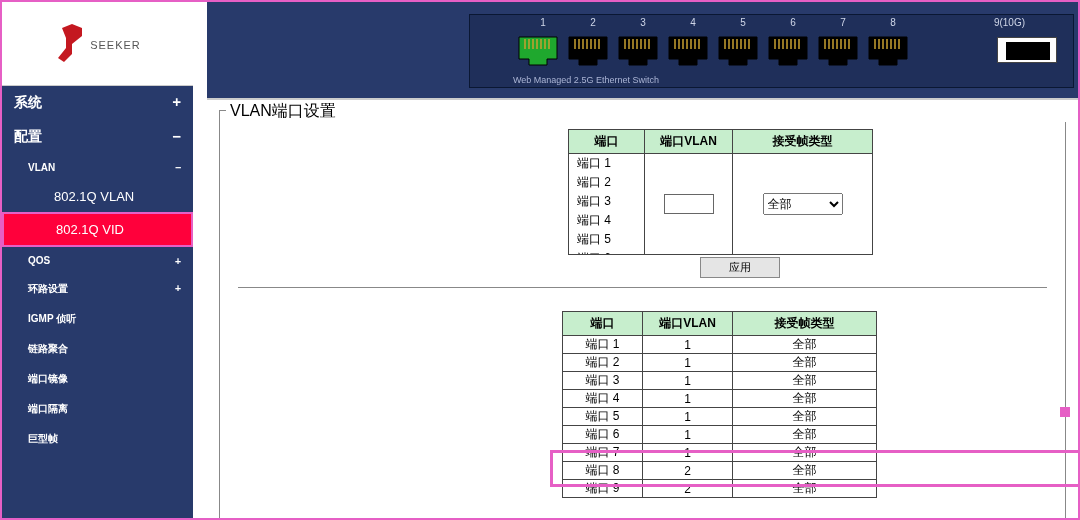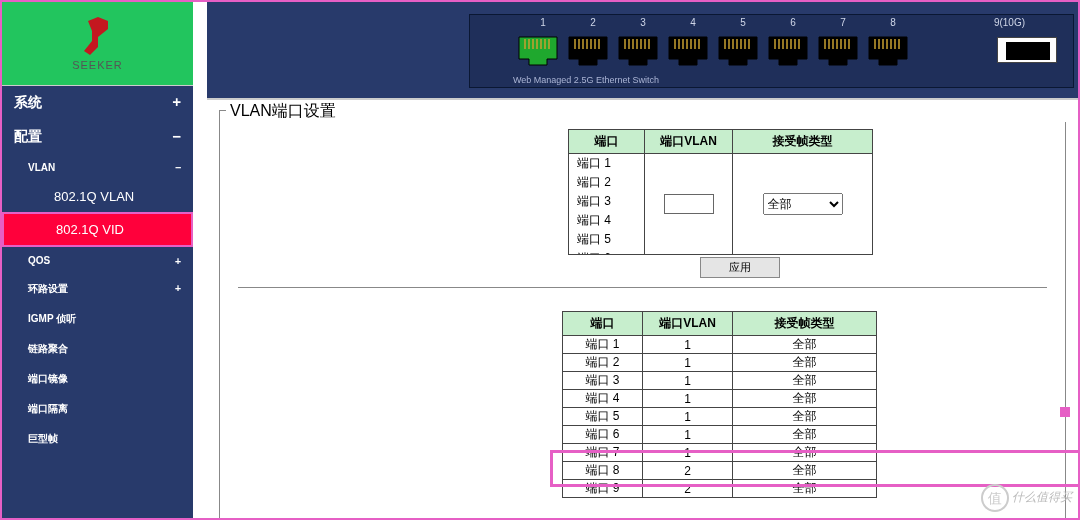--- a/index.html
+++ b/index.html
@@ -1,20 +1,20 @@
 <!DOCTYPE html>
 <html><head>
 <meta charset="utf-8">
 <style>
   *{box-sizing:border-box;margin:0;padding:0;font-family:"Microsoft YaHei",SimSun,Arial,sans-serif}
   body{width:1080px;height:520px;overflow:hidden;background:#fff;font-size:13px;color:#000}
   .frame{width:1080px;height:520px;border:2px solid #e65fc5;position:relative;background:#fff}
 
   .sidebar{position:absolute;left:0;top:0;width:198px;height:100%;background:#283a6b;border-right:7px solid #fff;}
-  .logo{background:#22c55e;height:84px;border-bottom:1px solid #ccc;display:flex;flex-direction:column;align-items:center;justify-content:center}
+  .logo{background:#ffffff;height:84px;border-bottom:1px solid #ccc;display:flex;flex-direction:row;align-items:center;justify-content:center}
   .logo svg{display:block}
   .logo-txt{font-size:11px;letter-spacing:1px;color:#555;margin-top:2px}
   .menu{color:#fff}
   .mi{display:flex;justify-content:space-between;padding:8px 12px;font-weight:bold;cursor:pointer;font-size:14px}
   .mi.sub{padding-left:26px;font-weight:bold;font-size:10px}
   .mi.sub2{padding-left:52px;font-weight:normal;font-size:13px}
   .mi.active{background:#ff003b;border:2px solid #e65fc5}
   .tog{font-family:monospace;font-weight:bold}
 
   .topbar{position:absolute;left:205px;top:0;right:0;height:98px;background:#283a6b;border-bottom:2px solid #ccc}
@@ -314,17 +314,14 @@
               <td>全部</td>
             </tr>
           </tbody>
       </table>
 
       <div class="hl-box"></div>
       <div class="pink-dot"></div>
     </div>
   </div>
 
-  <div class="watermark">
-    <span class="c">值</span> <span>什么值得买</span>
-  </div>
 
 </div>
 
 </body></html>

